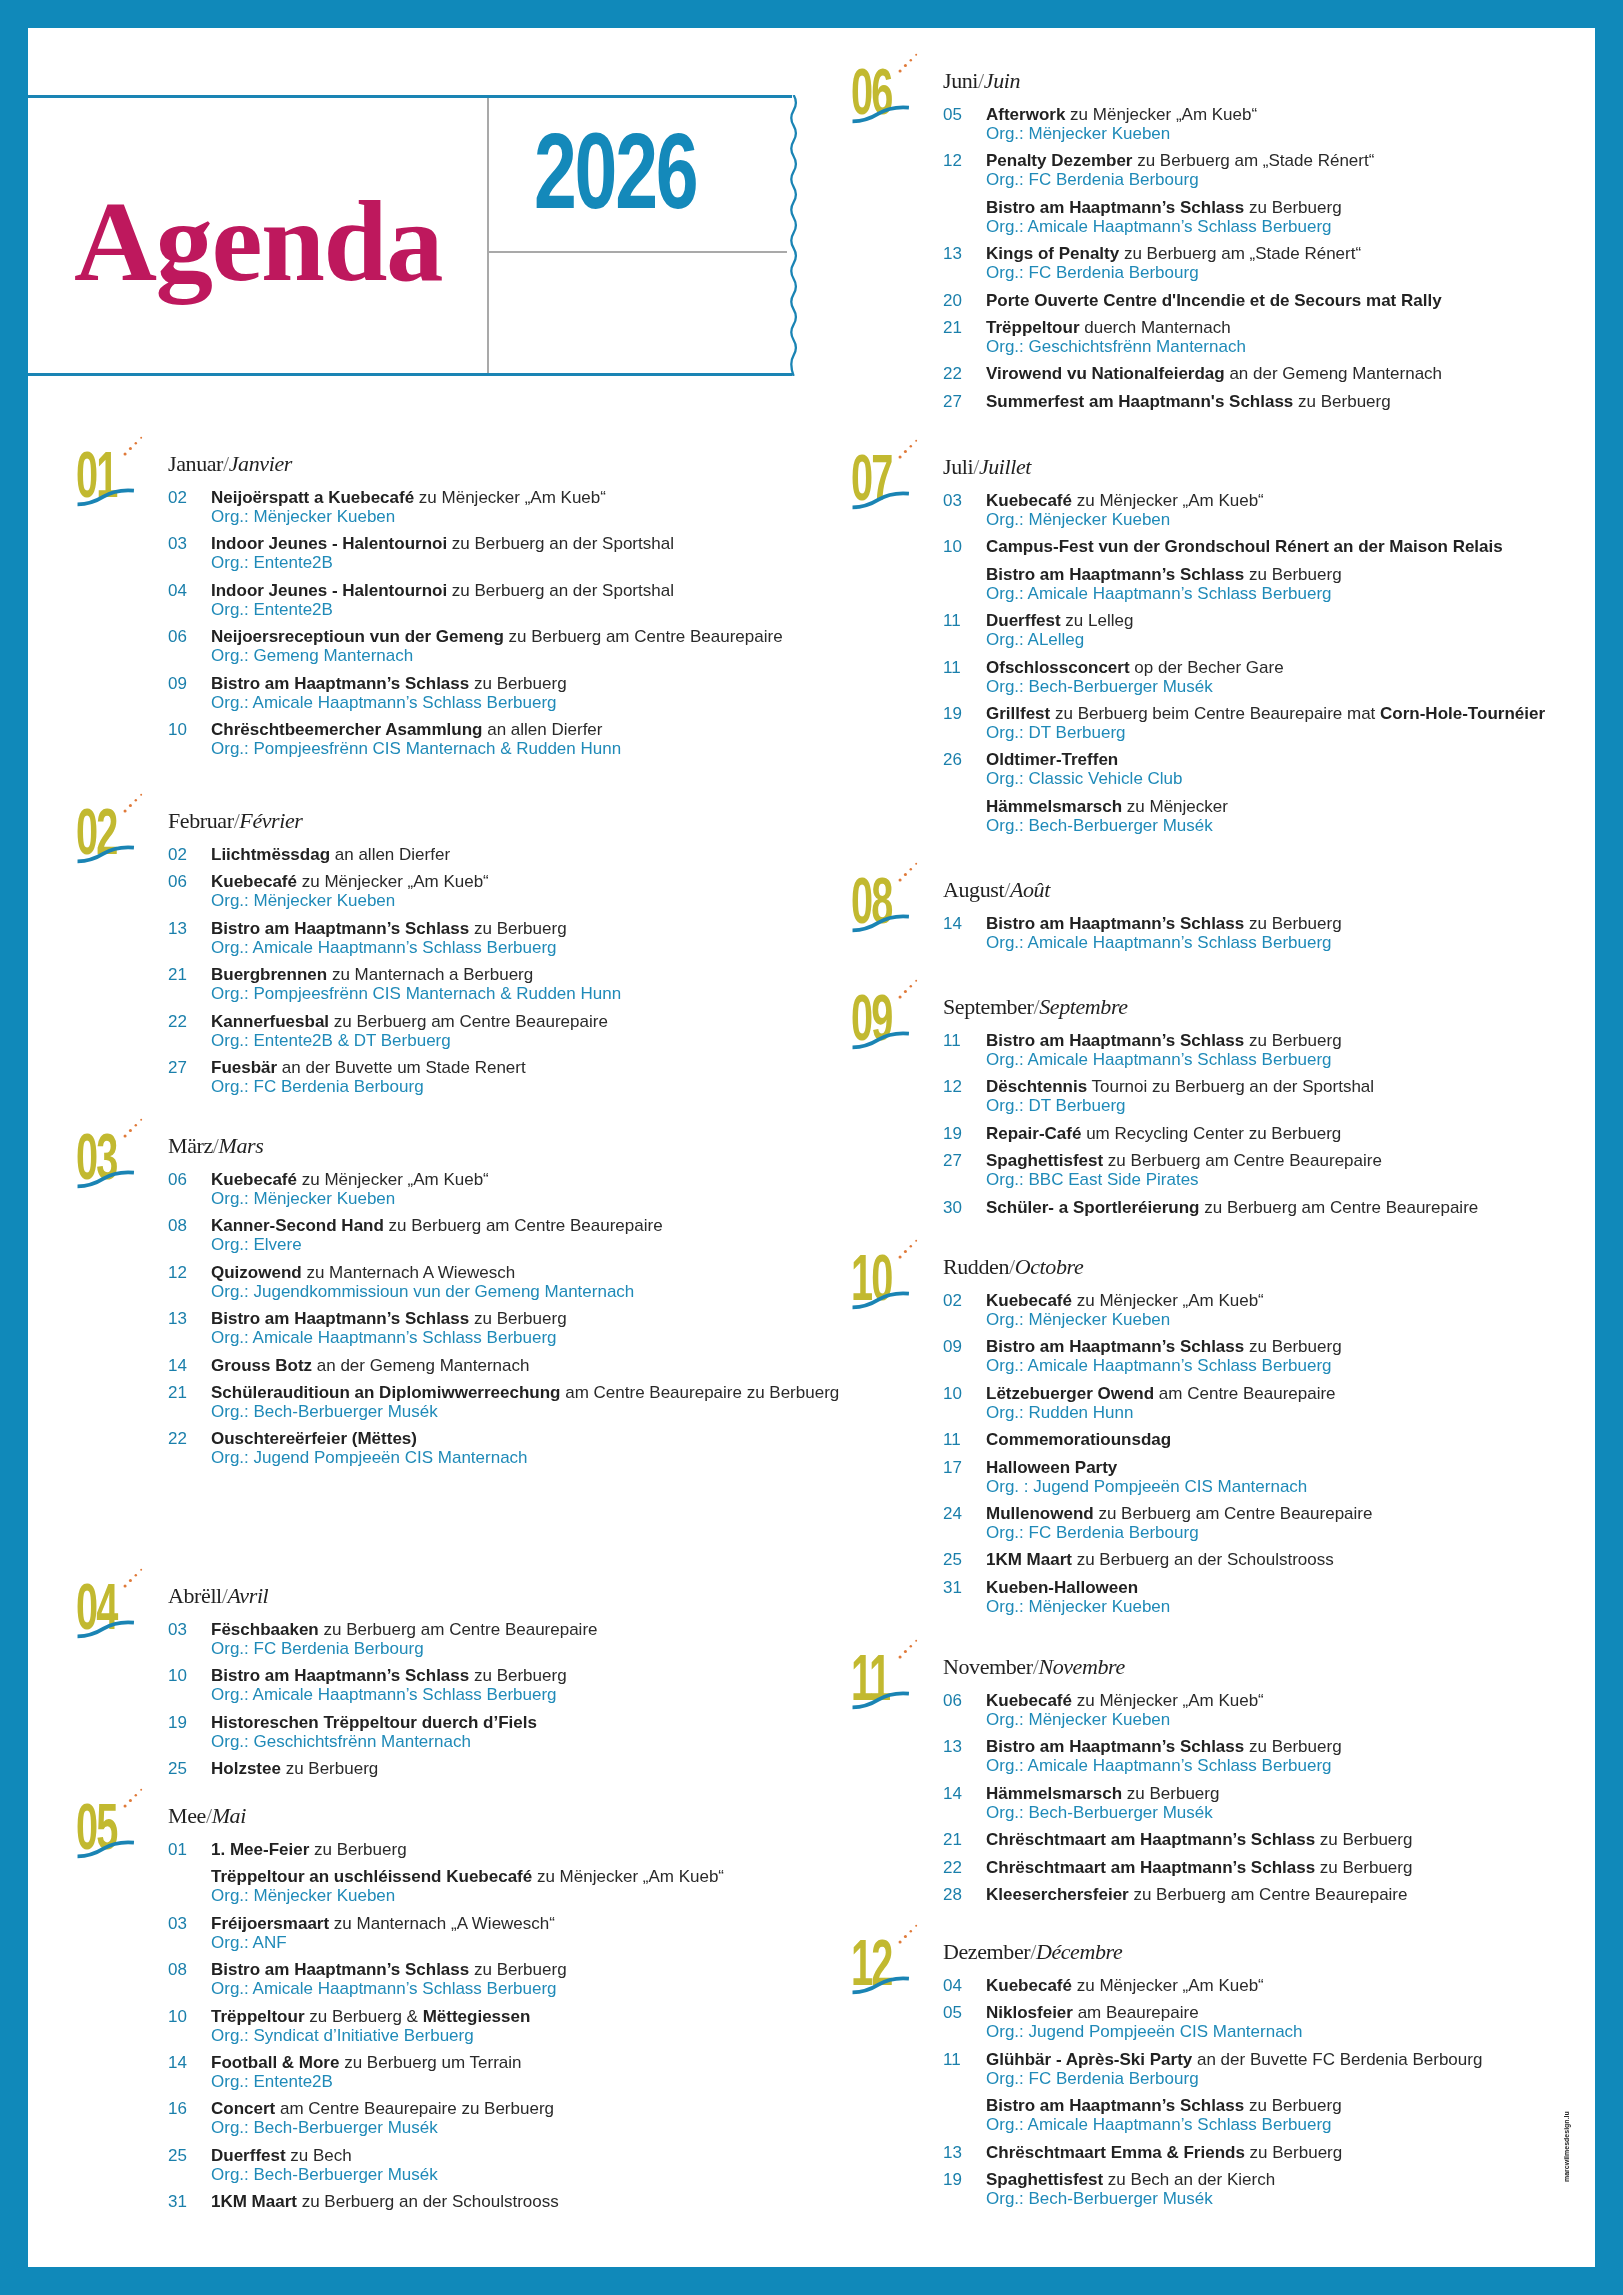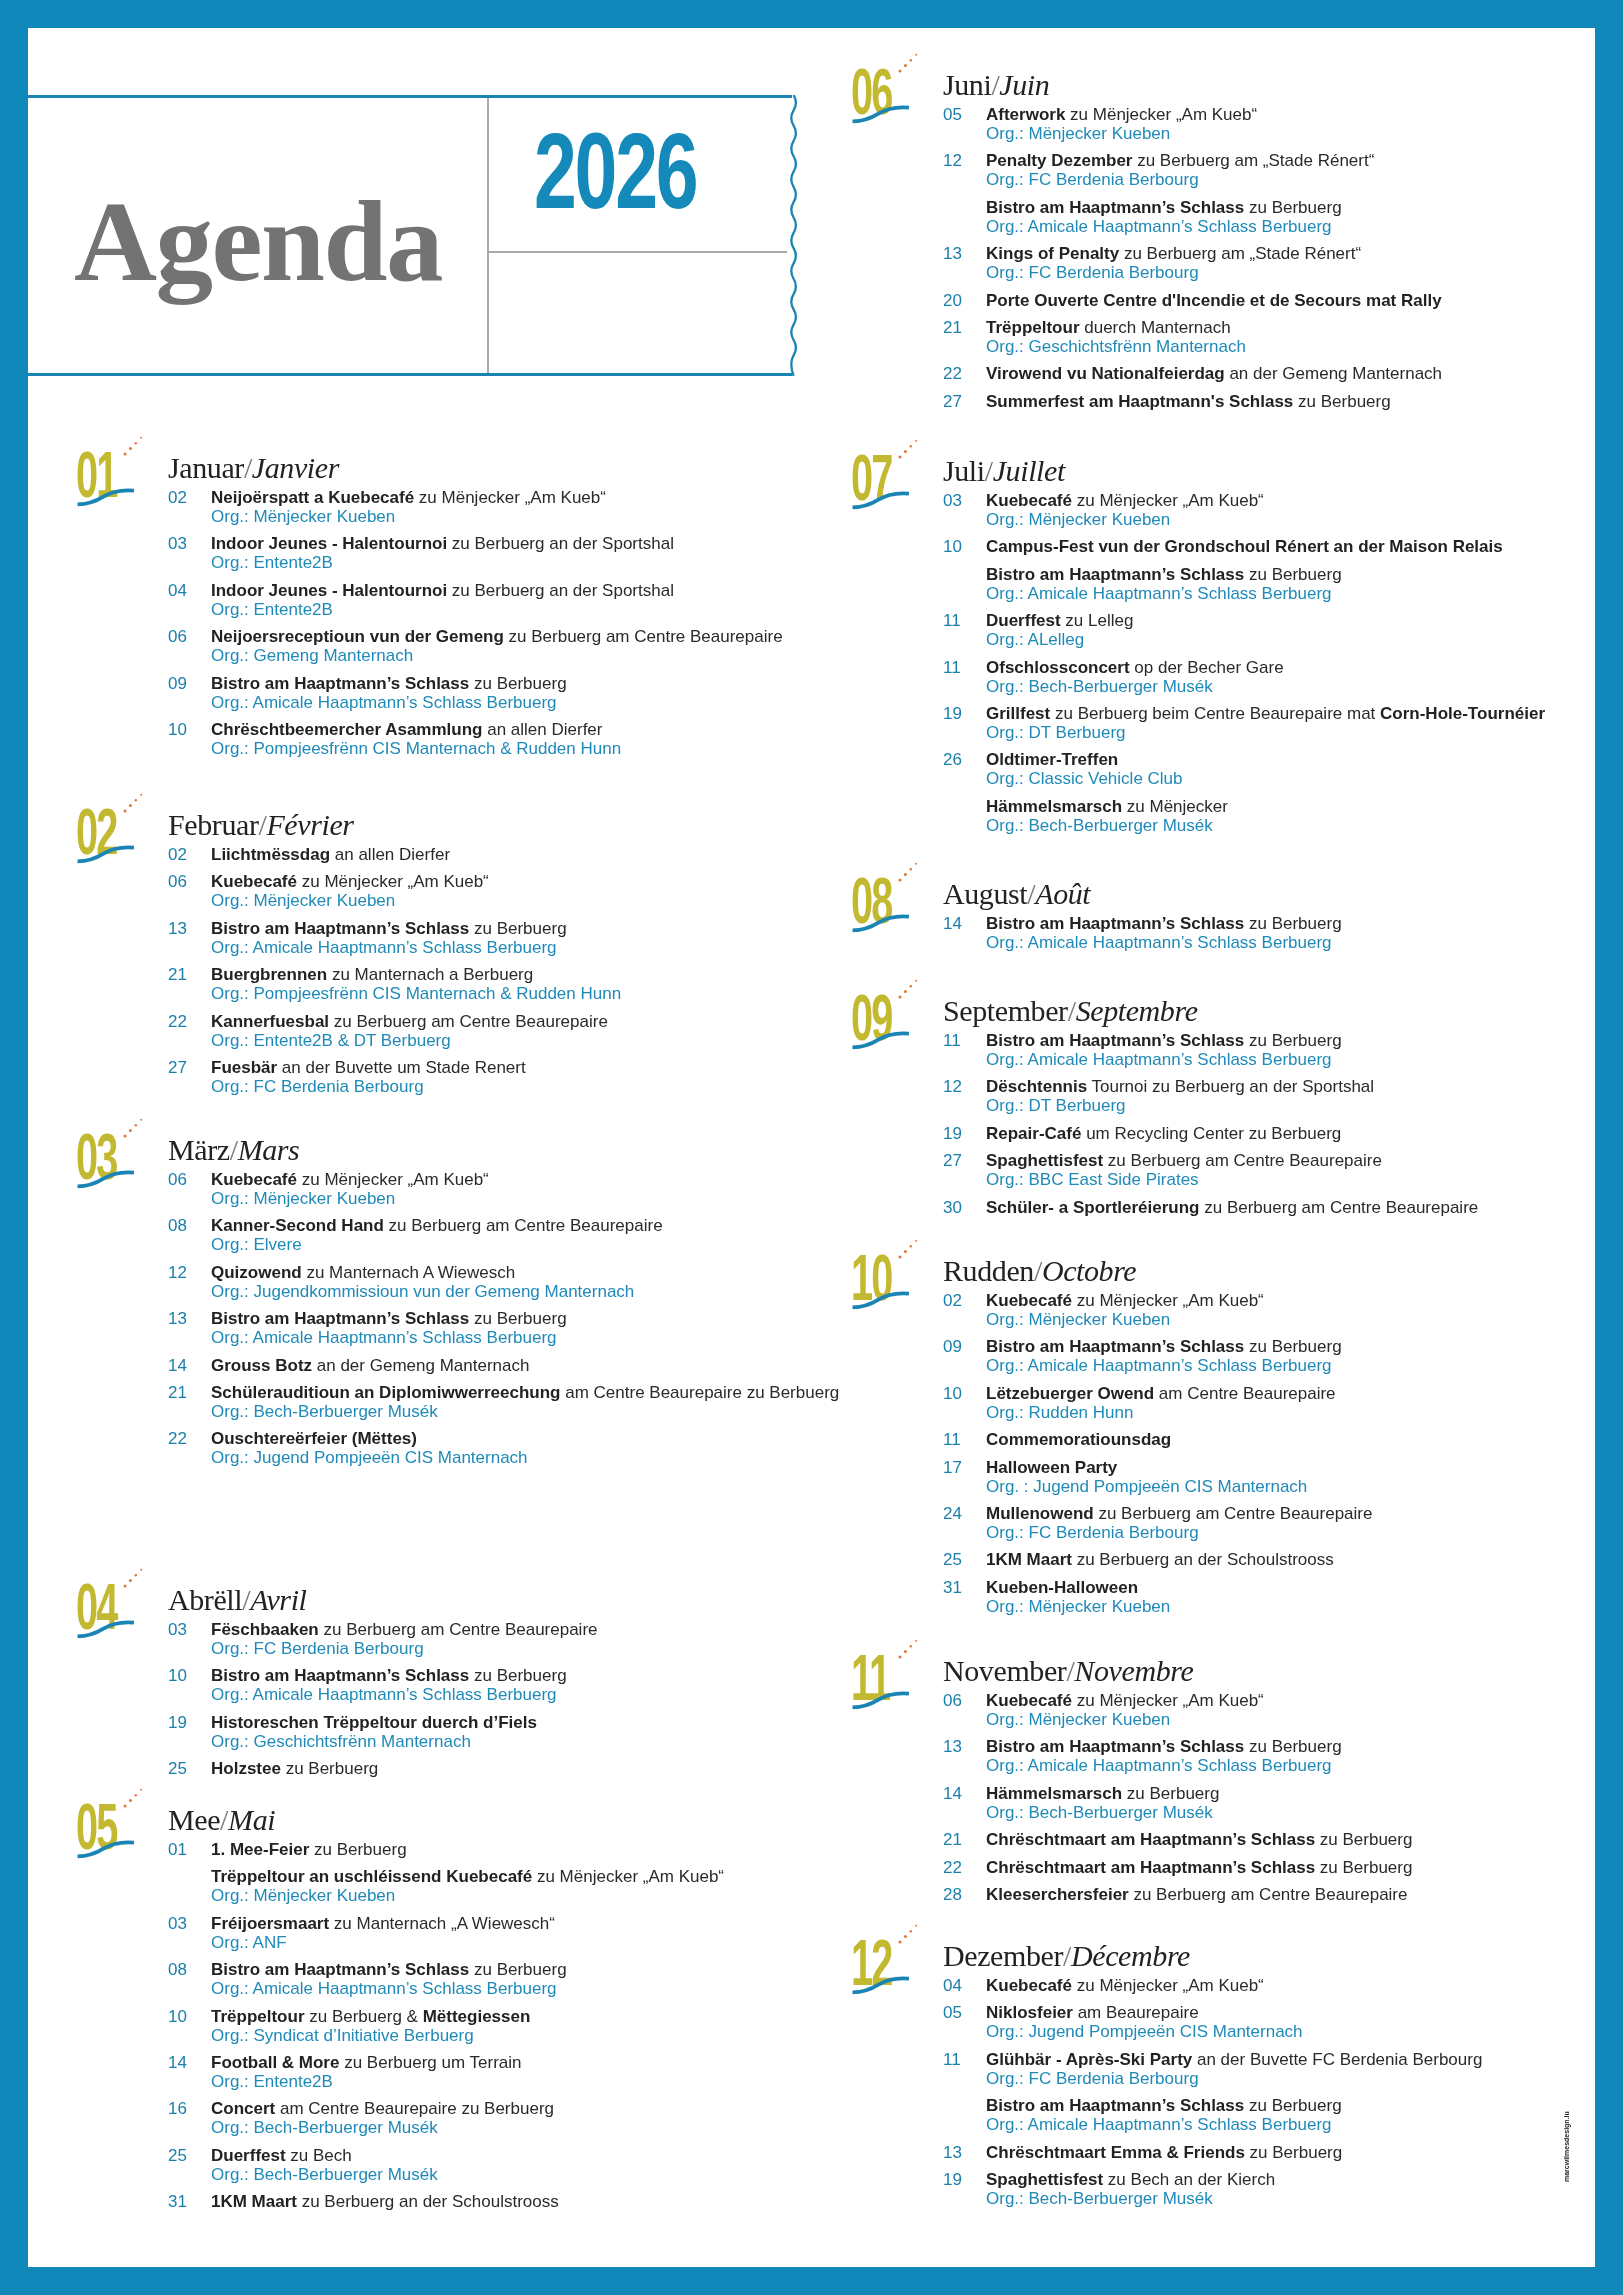--- a/index.html
+++ b/index.html
@@ -2,33 +2,33 @@
 <html style="font-size:12.3px"><head>
 <meta charset="utf-8">
 <style>
   html, body { margin:0; padding:0; }
   body { width:1624px; height:2295px; position:relative; background:#1089ba; font-family:"Liberation Sans", sans-serif; overflow:hidden; }
   .page { position:absolute; left:28px; top:28px; width:1567px; height:2239px; background:#ffffff; }
   .header-box { position:absolute; left:0; top:67px; width:764px; height:281px; border-top:3.8px solid #1a84b4; border-bottom:3.8px solid #1a84b4; box-sizing:border-box; }
   .header-wave { position:absolute; left:761px; top:67px; width:9.2px; height:281px; }
   .header-divider-v { position:absolute; left:459px; top:0; width:1.5px; height:100%; background:#a9a9a9; }
   .header-divider-h { position:absolute; left:460px; top:153px; width:299px; height:1.5px; background:#a9a9a9; }
-  .agenda-title { position:absolute; left:46px; top:86px; font-family:"Liberation Serif", serif; font-weight:bold; font-size:115px; color:#737373; letter-spacing:-1.5px; line-height:1; }
+  .agenda-title { position:absolute; left:46px; top:86px; font-family:"Liberation Serif", serif; font-weight:bold; font-size:115px; color:#be185d; letter-spacing:-1.5px; line-height:1; }
   .year { position:absolute; left:506px; top:15.3px; font-family:"Liberation Sans", sans-serif; font-weight:bold; font-size:107px; color:#1489ba; letter-spacing:-3.1px; transform:scaleX(0.72); transform-origin:left top; line-height:1.1; }
   .logo { position:absolute; left:506px; top:176px; width:245px; height:84px; }
   .logo-gemeng { position:absolute; left:0; top:15.3px; font-size:17px; color:#8e8e8e; letter-spacing:1.5px; transform:scaleX(0.8); transform-origin:left; }
   .logo-name { position:absolute; left:0; top:32px; font-size:41px; color:#8e8e8e; transform:scaleX(0.78); transform-origin:left; letter-spacing:-0.8px; }
   .logo-mark { position:absolute; left:192px; top:0; }
 
   .month { position:absolute; }
   .month-icon { position:absolute; left:0; top:0; width:84px; height:84px; }
   .month-num { position:absolute; left:0; top:9.2px; font-family:"Liberation Sans", sans-serif; font-weight:bold; font-size:64px; color:#c2b930; line-height:1; transform:scaleX(0.62); transform-origin:left top; letter-spacing:-3.1px; }
   .month-num-wave { position:absolute; left:0; top:52px; }
   .month-dots { position:absolute; left:46px; top:0; }
-  .month-title { position:absolute; left:92px; top:17px; font-family:"Liberation Serif", serif; font-size:30px; color:#222; white-space:nowrap; letter-spacing:-0.4px; }
+  .month-title { position:absolute; left:92px; top:17px; font-family:"Liberation Serif", serif; font-size:22px; color:#222; white-space:nowrap; letter-spacing:-0.4px; }
   .month-title .fr { font-style:italic; }
   .month-title .sep { color:#777; font-weight:normal; }
   .events { position:absolute; left:92px; top:54px; width:690px; }
   .event { position:relative; padding-left:43px; margin-bottom:8.4px; font-size:17px; line-height:19px; color:#2a2a2a; }
   .event .day { position:absolute; left:0; top:0; color:#1a7fab; }
   .event .title b { font-weight:bold; color:#222; }
   .event .org { display:block; color:#1f8ab8; }
   .credit { position:absolute; left:1535px; top:2154px; font-size:7px; color:#222; transform:rotate(-90deg); transform-origin:left top; white-space:nowrap; font-weight:bold; }
 </style>
 </head>

